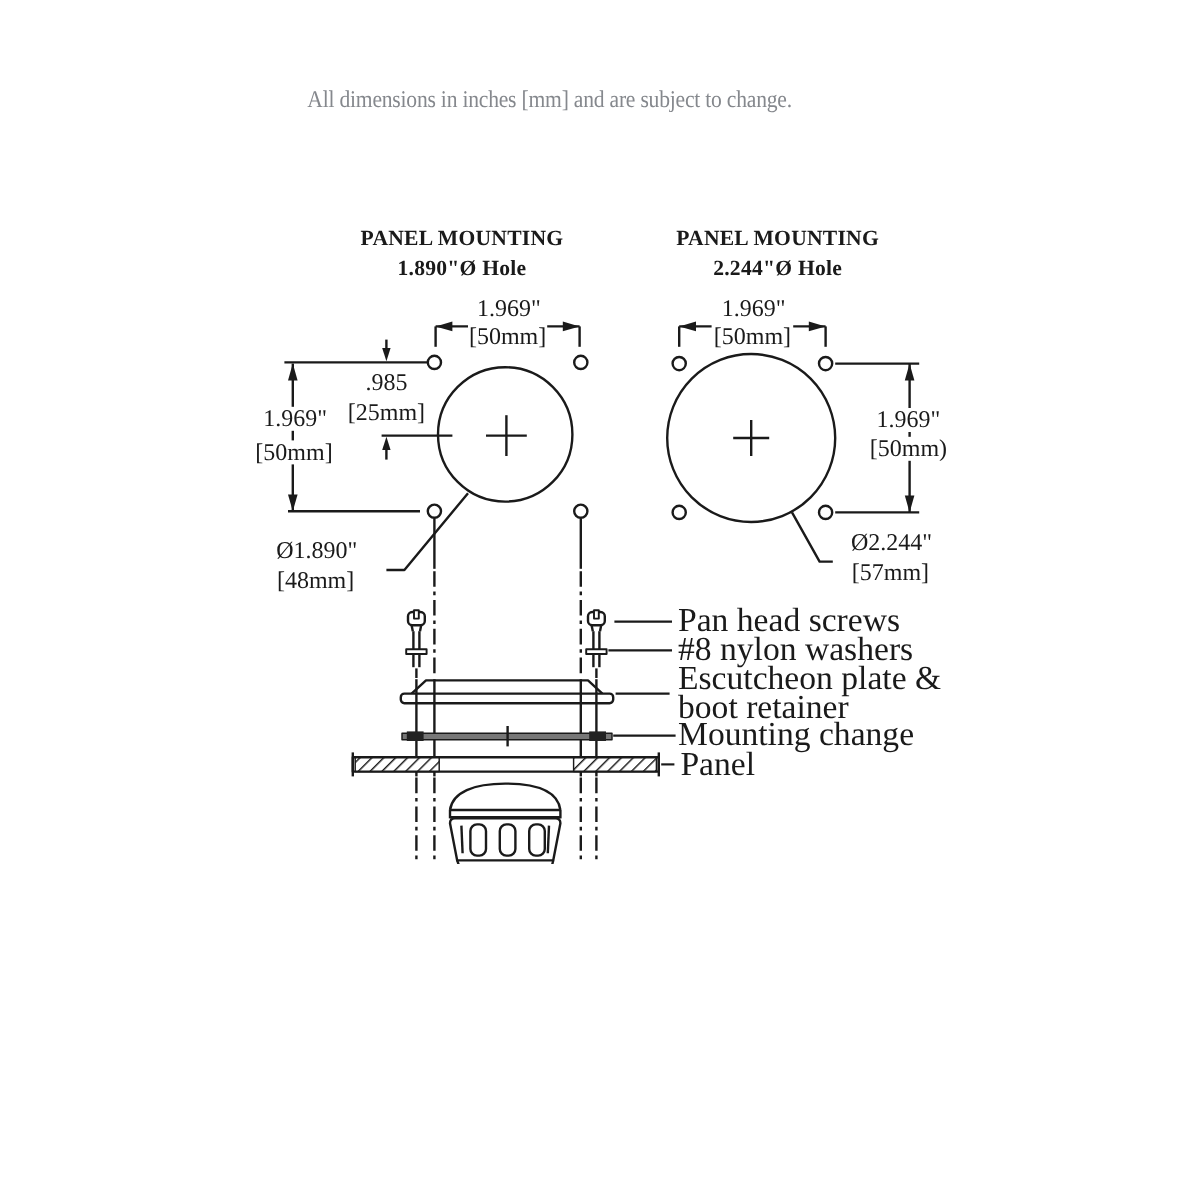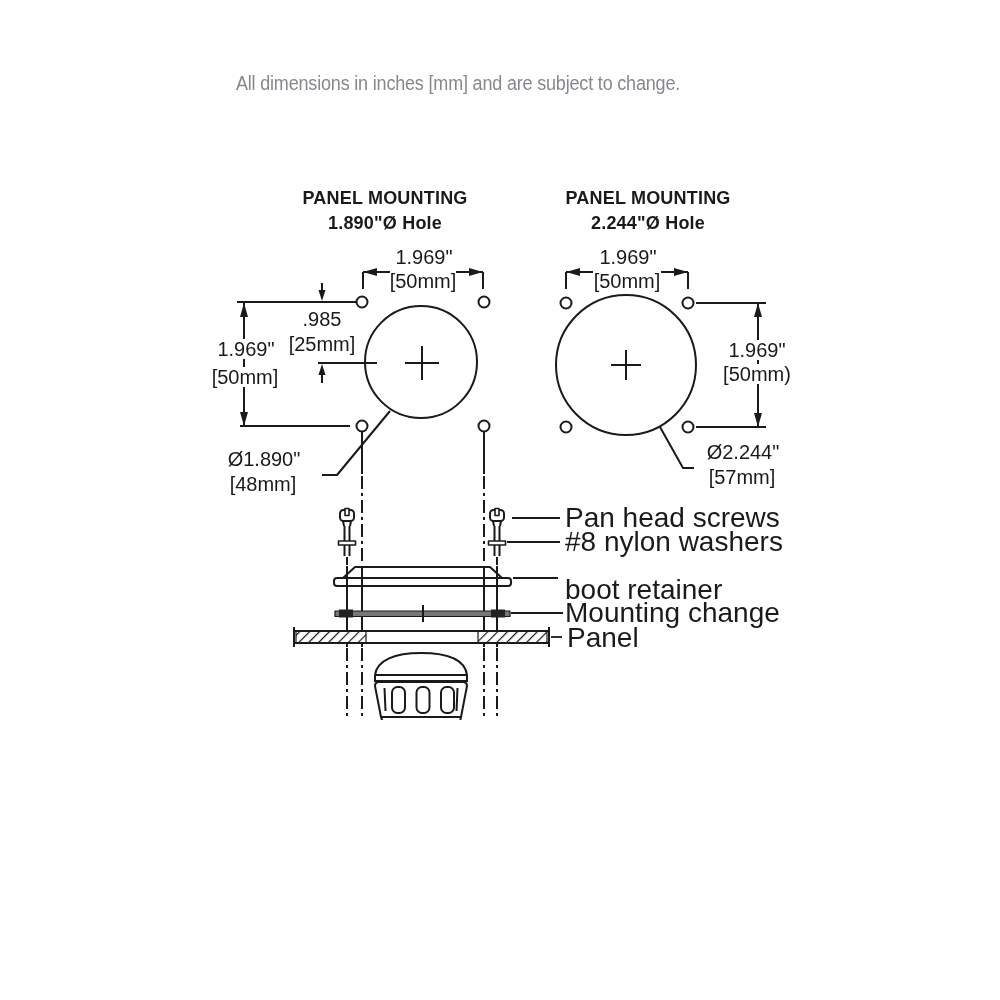--- a/index.html
+++ b/index.html
@@ -1,17 +1,17 @@
 <!DOCTYPE html>
 <html><head>
 <meta charset="utf-8">
 <style>
   html,body{margin:0;padding:0;background:#fff;}
   #stage{position:relative;width:1000px;height:720px;background:#ffffff;overflow:hidden;
-         font-family:Liberation Sans, sans-serif;color:#1a1a1a;}
+         font-family:Liberation Serif, serif;color:#1a1a1a;}
   #linework{position:absolute;left:0;top:0;}
   .txt{position:absolute;transform:translate(-50%,-50%);white-space:nowrap;line-height:1;}
   .header-note{font-size:20px;color:#85888d;transform:translate(-50%,-50%) scaleX(0.9);letter-spacing:-0.2px;}
   .view-title{font-size:18px;font-weight:bold;letter-spacing:0.2px;}
   .dim{font-size:20px;}
   .dim.bg{background:#ffffff;padding:0 3px;}
   .callout{position:absolute;transform:translateY(-50%);font-size:28px;white-space:nowrap;line-height:1;}
 </style>
 </head>
 <body>
@@ -252,17 +252,18 @@
 
   <div class="txt dim" style="left:628px;top:257px;">1.969"</div>
   <div class="txt dim" style="left:627px;top:281px;">[50mm]</div>
   <div class="txt dim bg" style="left:757px;top:350px;">1.969"</div>
   <div class="txt dim bg" style="left:757px;top:374px;">[50mm)</div>
   <div class="txt dim" style="left:743px;top:452px;">Ø2.244"</div>
   <div class="txt dim" style="left:742px;top:477px;">[57mm]</div>
 
   <div class="callout" style="left:565px;top:518px;">Pan head screws</div>
   <div class="callout" style="left:565px;top:542px;text-align:right;">#8 nylon washers</div>
+  <div class="callout" style="left:565px;top:566px;">Escutcheon plate &amp;</div>
   <div class="callout" style="left:565px;top:590px;">boot retainer</div>
   <div class="callout" style="left:565px;top:613px;">Mounting change</div>
   <div class="callout" style="left:567px;top:638px;text-align:right;">Panel</div>
 
 </div>
 
 </body></html>

